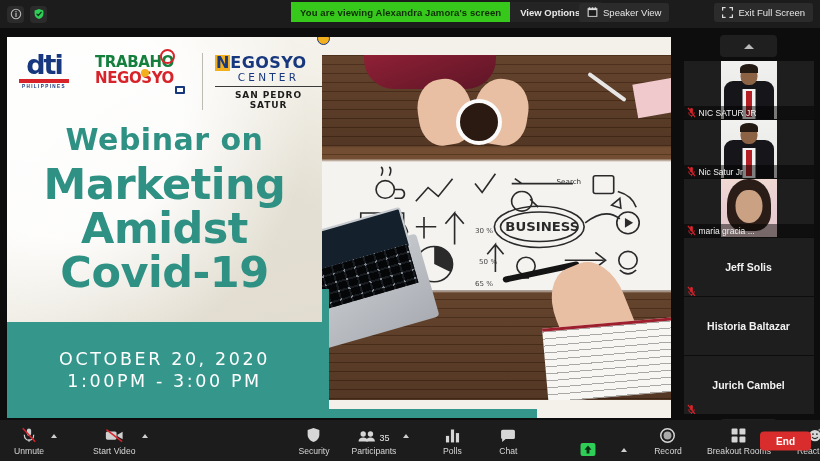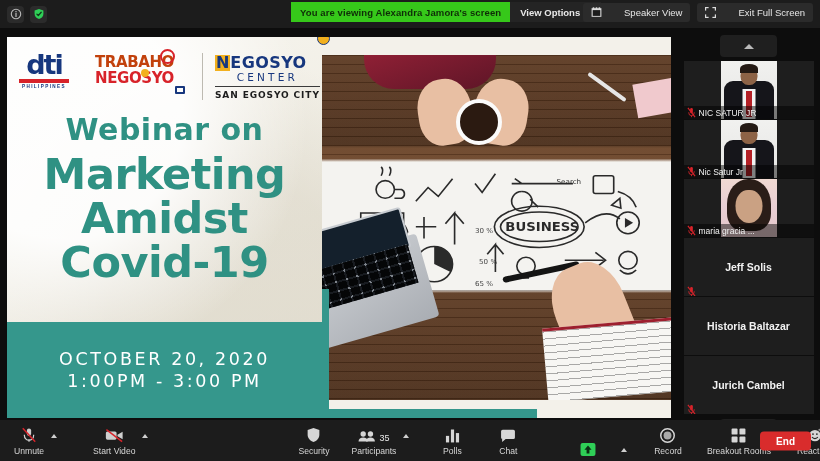--- a/index.html
+++ b/index.html
@@ -40,22 +40,22 @@
     white-space:nowrap; cursor:pointer;
   }
   .caret-d{ width:0;height:0;border-left:3.5px solid transparent;border-right:3.5px solid transparent;border-top:4px solid #d8d8d8; }
 
   .tb-right{
     position:absolute; right:7px; top:3px;
     display:flex; align-items:center; gap:7px;
   }
   .tb-btn{
     background:#2b2b2b; border-radius:3px; height:19px;
-    display:flex; align-items:center; gap:22px; padding:0 8px;
-    color:#e6e6e6; font-size:9.5px; cursor:pointer; white-space:nowrap;
+    display:flex; align-items:center; gap:5px; padding:0 8px;
+    color:#e6e6e6; font-size:9.5px; cursor:pointer; white-space:nowrap;margin-left:38px;
   }
 
   
   .stage{
     position:absolute; left:7px; top:37px;
     width:664px; height:381px;
     background:#000; overflow:hidden;
   }
   .poster{ position:absolute; inset:0; display:flex; }
 
@@ -85,21 +85,21 @@
   }
   .dti-sun{
     position:absolute; right:-8px; top:-5px;
     width:13px; height:13px; border-radius:50%;
     background:#f2b01e; border:1.4px solid #17377e;
   }
   .dti-bar{ width:50px; height:3.5px; background:#d8232a; margin-top:1.5px; }
   .dti-sub{ font-size:4.6px; font-weight:bold; color:#17377e; letter-spacing:1.4px; margin-top:1.5px; }
 
   .tnk{ line-height:1.04; position:relative; padding-top:2px; }
-  .tnk-l1{ font-family:"DejaVu Sans",sans-serif; font-weight:bold; font-size:15px; color:#c2410c; letter-spacing:-.4px; }
+  .tnk-l1{ font-family:"DejaVu Sans",sans-serif; font-weight:bold; font-size:15px; color:#15803d; letter-spacing:-.4px; }
   .tnk-l2{ font-family:"DejaVu Sans",sans-serif; font-weight:bold; font-size:15px; color:#d8232a; letter-spacing:-.4px; }
   .tnk-l3{ font-family:"DejaVu Sans",sans-serif; font-weight:bold; font-size:15px; color:#17377e; letter-spacing:-.4px; }
   .tnk-gear{
     position:absolute; right:-1px; top:-4px; width:15px; height:15px;
     border:2.4px solid #d8232a; border-radius:50%;
   }
   .tnk-bulb{
     position:absolute; left:46px; top:16px; width:8px; height:8px;
     background:#f2b01e; border-radius:50%;
   }
@@ -387,21 +387,21 @@
             <div class="tnk-cart"></div>
           </div>
 
           <div class="negosyo">
             <div class="neg-top">
               <span class="neg-n">N</span>
               <span class="neg-rest">EGOSYO</span>
             </div>
             <div class="neg-center">CENTER</div>
             <div class="neg-rule"></div>
-            <div class="neg-city">SAN EGOSYO CITY</div>
+            <div class="neg-city">SAN PEDRO SATUR</div>
           </div>
         </div>
 
         <div class="webinar-on">Webinar on</div>
 
         <div class="big-title">
           <div>Marketing</div>
           <div>Amidst</div>
           <div>Covid-19</div>
         </div>

